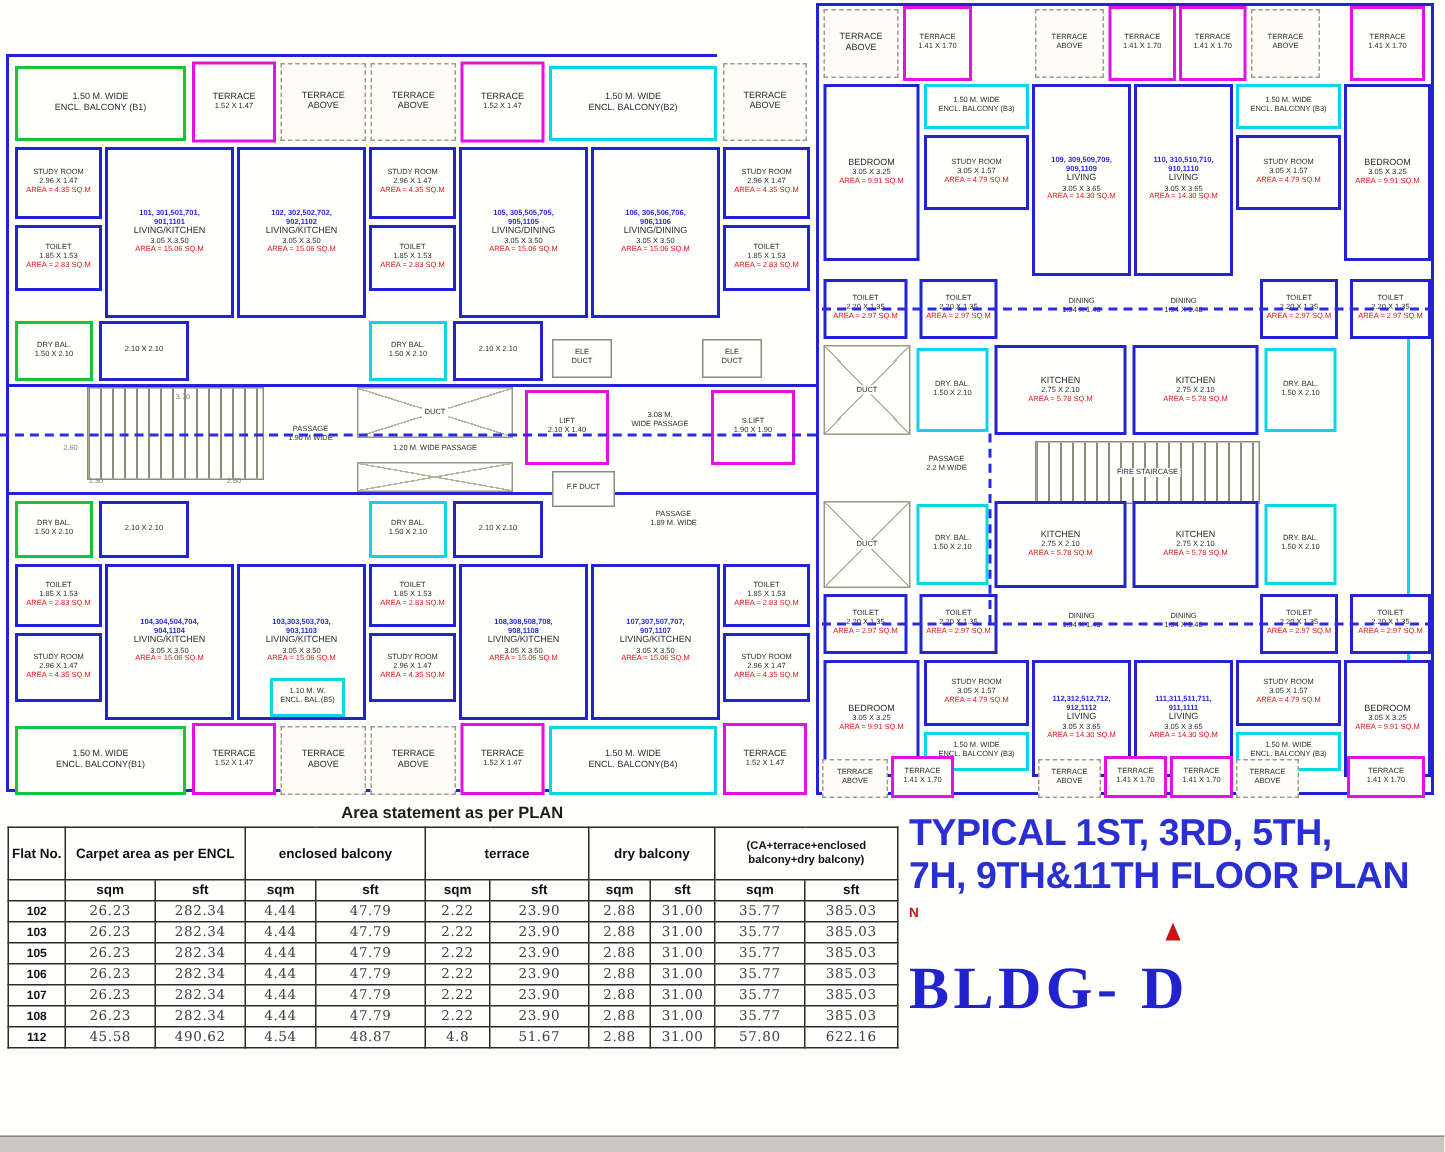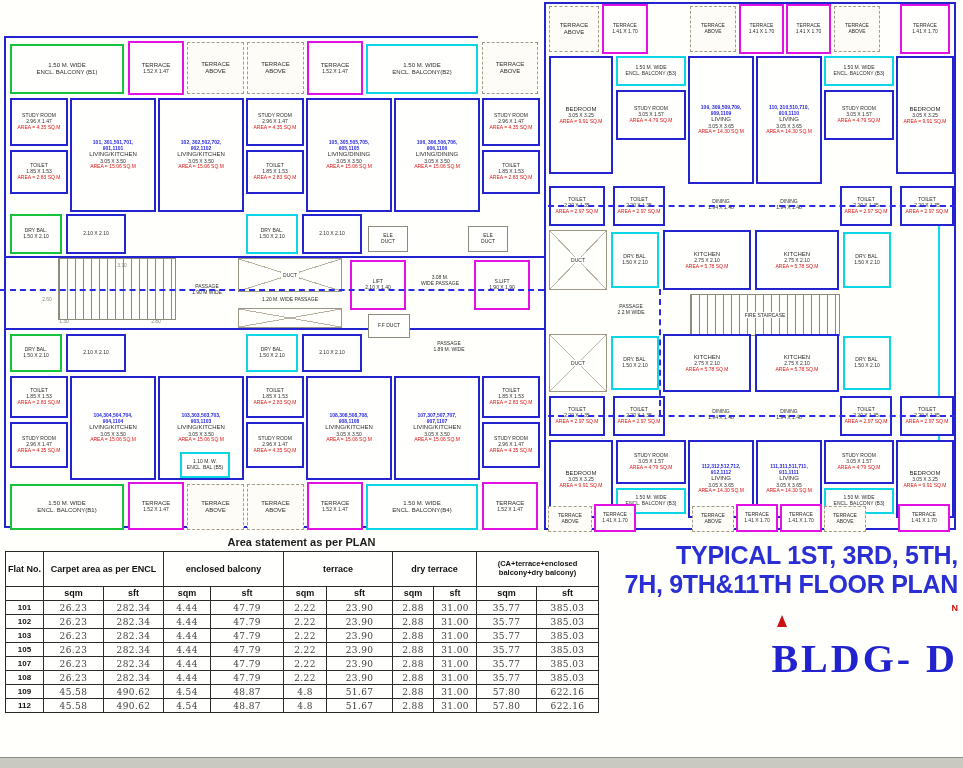--- a/index.html
+++ b/index.html
@@ -38,21 +38,21 @@
   #areatable{position:absolute;left:5px;top:551px;width:594px;border-collapse:collapse;
              table-layout:fixed;background:#fffffd}
   #areatable th,#areatable td{border:1px solid #2b2b2b;padding:0;overflow:hidden}
   #areatable th{font-size:9px;font-weight:bold;color:#111;line-height:1.15}
   #areatable th.small{font-size:7.5px}
   #areatable tr.h1 th{height:34px}
   #areatable tr.h2 th{height:13px;font-size:9px}
   #areatable td{height:13px;text-align:center}
   #areatable td.flat{font-size:8px;font-weight:bold;color:#111}
   #areatable td.num{font-family:"DejaVu Serif",serif;font-size:9px;color:#414141;letter-spacing:.4px}
-  #titleblock{position:absolute;left:606px;top:541px;width:352px;text-align:right}
+  #titleblock{position:absolute;left:606px;top:541px;width:352px;text-align:left}
   .tline{font-size:25px;font-weight:bold;color:#2a2fd4;line-height:1.16;letter-spacing:-.3px;white-space:nowrap}
   #north{margin-top:5px;color:#cc1111;font-weight:bold;font-size:9px;line-height:1.1}
   #north .tri{width:0;height:0;border-left:5px solid transparent;border-right:5px solid transparent;
               border-bottom:12px solid #cc1111;margin:1px auto 0}
   #bldg{font-family:"Liberation Serif",serif;font-size:40px;font-weight:bold;color:#2222cf;
         letter-spacing:3px;margin-top:8px}
   #graystrip{position:absolute;left:0;top:757px;width:963px;height:11px;background:#c9c9c2;
              border-top:1px solid #8a8a84}
 </style>
 </head>
@@ -590,52 +590,39 @@
       <col style="width: 43px;">
       <col style="width: 60px;">
       <col style="width: 62px;">
     </colgroup>
   <thead>
       <tr class="h1">
         <th colspan="1">Flat No.</th>
         <th colspan="2">Carpet area as per ENCL</th>
         <th colspan="2">enclosed balcony</th>
         <th colspan="2">terrace</th>
-        <th colspan="2">dry terrace</th>
+        <th colspan="2">dry balcony</th>
         <th class="small" colspan="2">(CA+terrace+enclosed balcony+dry balcony)</th>
       </tr>
       <tr class="h2">
         <th></th>
         <th>sqm</th>
         <th>sft</th>
         <th>sqm</th>
         <th>sft</th>
         <th>sqm</th>
         <th>sft</th>
         <th>sqm</th>
         <th>sft</th>
         <th>sqm</th>
         <th>sft</th>
       </tr>
     </thead>
   <tbody>
       <tr>
-        <td class="flat">101</td>
-        <td class="num">26.23</td>
-        <td class="num">282.34</td>
-        <td class="num">4.44</td>
-        <td class="num">47.79</td>
-        <td class="num">2.22</td>
-        <td class="num">23.90</td>
-        <td class="num">2.88</td>
-        <td class="num">31.00</td>
-        <td class="num">35.77</td>
-        <td class="num">385.03</td>
-      </tr>
-      <tr>
         <td class="flat">102</td>
         <td class="num">26.23</td>
         <td class="num">282.34</td>
         <td class="num">4.44</td>
         <td class="num">47.79</td>
         <td class="num">2.22</td>
         <td class="num">23.90</td>
         <td class="num">2.88</td>
         <td class="num">31.00</td>
         <td class="num">35.77</td>
@@ -661,20 +648,33 @@
         <td class="num">4.44</td>
         <td class="num">47.79</td>
         <td class="num">2.22</td>
         <td class="num">23.90</td>
         <td class="num">2.88</td>
         <td class="num">31.00</td>
         <td class="num">35.77</td>
         <td class="num">385.03</td>
       </tr>
       <tr>
+        <td class="flat">106</td>
+        <td class="num">26.23</td>
+        <td class="num">282.34</td>
+        <td class="num">4.44</td>
+        <td class="num">47.79</td>
+        <td class="num">2.22</td>
+        <td class="num">23.90</td>
+        <td class="num">2.88</td>
+        <td class="num">31.00</td>
+        <td class="num">35.77</td>
+        <td class="num">385.03</td>
+      </tr>
+      <tr>
         <td class="flat">107</td>
         <td class="num">26.23</td>
         <td class="num">282.34</td>
         <td class="num">4.44</td>
         <td class="num">47.79</td>
         <td class="num">2.22</td>
         <td class="num">23.90</td>
         <td class="num">2.88</td>
         <td class="num">31.00</td>
         <td class="num">35.77</td>
@@ -685,33 +685,20 @@
         <td class="num">26.23</td>
         <td class="num">282.34</td>
         <td class="num">4.44</td>
         <td class="num">47.79</td>
         <td class="num">2.22</td>
         <td class="num">23.90</td>
         <td class="num">2.88</td>
         <td class="num">31.00</td>
         <td class="num">35.77</td>
         <td class="num">385.03</td>
-      </tr>
-      <tr>
-        <td class="flat">109</td>
-        <td class="num">45.58</td>
-        <td class="num">490.62</td>
-        <td class="num">4.54</td>
-        <td class="num">48.87</td>
-        <td class="num">4.8</td>
-        <td class="num">51.67</td>
-        <td class="num">2.88</td>
-        <td class="num">31.00</td>
-        <td class="num">57.80</td>
-        <td class="num">622.16</td>
       </tr>
       <tr>
         <td class="flat">112</td>
         <td class="num">45.58</td>
         <td class="num">490.62</td>
         <td class="num">4.54</td>
         <td class="num">48.87</td>
         <td class="num">4.8</td>
         <td class="num">51.67</td>
         <td class="num">2.88</td>

